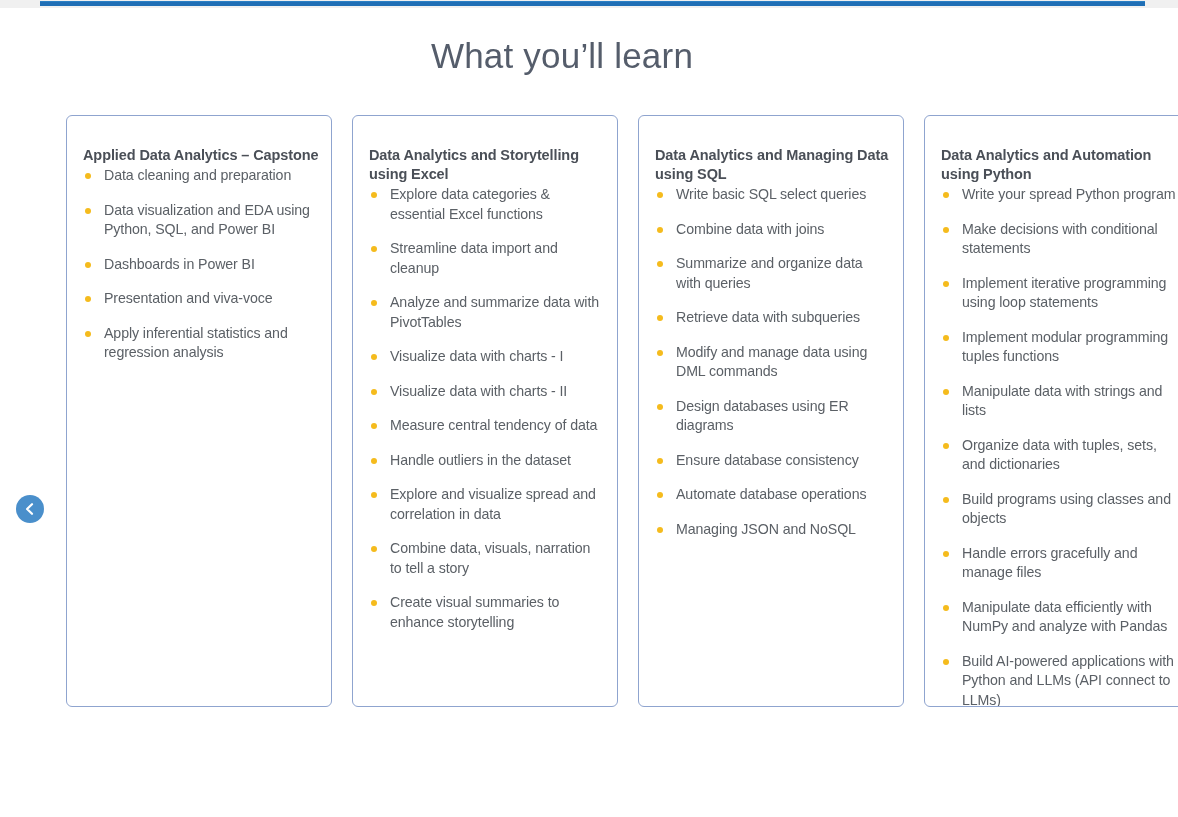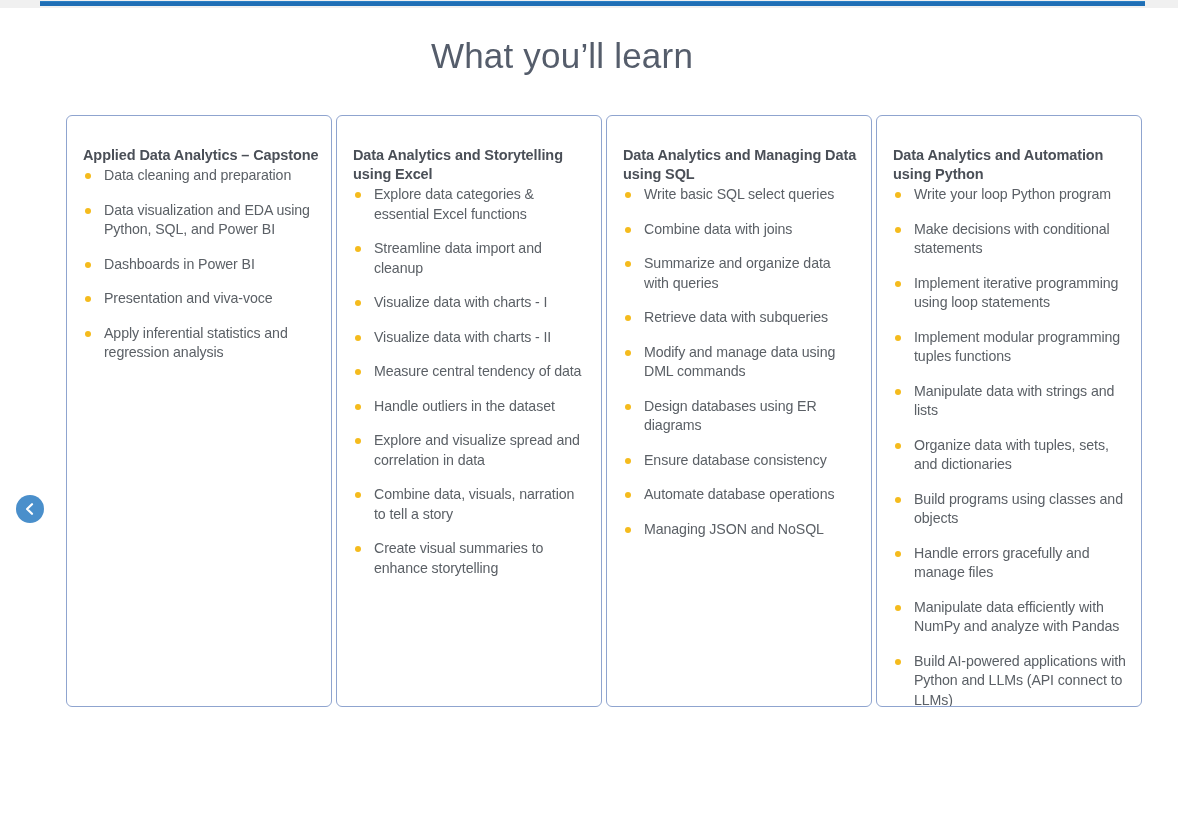--- a/index.html
+++ b/index.html
@@ -78,21 +78,21 @@
   .carousel-prev svg { display: block; }
 
   
   .cards-row {
     position: absolute;
     top: 115px;
     left: 50px;
     width: 1128px;
     height: 592px;
     display: flex;
-    gap: 4px;
+    gap: 20px;
     padding-left: 16px;
   }
   .card {
     width: 266px;
     flex: 0 0 266px;
     border: 1px solid #8fa4cf;
     border-radius: 6px;
     background: #ffffff;
     padding: 30px 12px 14px 16px;
     overflow: hidden;
@@ -158,20 +158,21 @@
       <li><span class="bullet"></span><span>Presentation and viva-voce</span></li>
       <li><span class="bullet"></span><span>Apply inferential statistics and regression analysis</span></li>
     </ul>
   </div>
 
   <div class="card">
     <div class="card-title">Data Analytics and Storytelling using Excel</div>
     <ul class="card-list">
       <li><span class="bullet"></span><span>Explore data categories &amp; essential Excel functions</span></li>
       <li><span class="bullet"></span><span>Streamline data import and cleanup</span></li>
+      <li><span class="bullet"></span><span>Analyze and summarize data with PivotTables</span></li>
       <li><span class="bullet"></span><span>Visualize data with charts - I</span></li>
       <li><span class="bullet"></span><span>Visualize data with charts - II</span></li>
       <li><span class="bullet"></span><span>Measure central tendency of data</span></li>
       <li><span class="bullet"></span><span>Handle outliers in the dataset</span></li>
       <li><span class="bullet"></span><span>Explore and visualize spread and correlation in data</span></li>
       <li><span class="bullet"></span><span>Combine data, visuals, narration to tell a story</span></li>
       <li><span class="bullet"></span><span>Create visual summaries to enhance storytelling</span></li>
     </ul>
   </div>
 
@@ -186,21 +187,21 @@
       <li><span class="bullet"></span><span>Design databases using ER diagrams</span></li>
       <li><span class="bullet"></span><span>Ensure database consistency</span></li>
       <li><span class="bullet"></span><span>Automate database operations</span></li>
       <li><span class="bullet"></span><span>Managing JSON and NoSQL</span></li>
     </ul>
   </div>
 
   <div class="card">
     <div class="card-title">Data Analytics and Automation using Python</div>
     <ul class="card-list">
-      <li><span class="bullet"></span><span>Write your loop Python program</span></li>
+      <li><span class="bullet"></span><span>Write your spread Python program</span></li>
       <li><span class="bullet"></span><span>Make decisions with conditional statements</span></li>
       <li><span class="bullet"></span><span>Implement iterative programming using loop statements</span></li>
       <li><span class="bullet"></span><span>Implement modular programming tuples functions</span></li>
       <li><span class="bullet"></span><span>Manipulate data with strings and lists</span></li>
       <li><span class="bullet"></span><span>Organize data with tuples, sets, and dictionaries</span></li>
       <li><span class="bullet"></span><span>Build programs using classes and objects</span></li>
       <li><span class="bullet"></span><span>Handle errors gracefully and manage files</span></li>
       <li><span class="bullet"></span><span>Manipulate data efficiently with NumPy and analyze with Pandas</span></li>
       <li><span class="bullet"></span><span>Build AI-powered applications with Python and LLMs (API connect to LLMs)</span></li>
     </ul>

